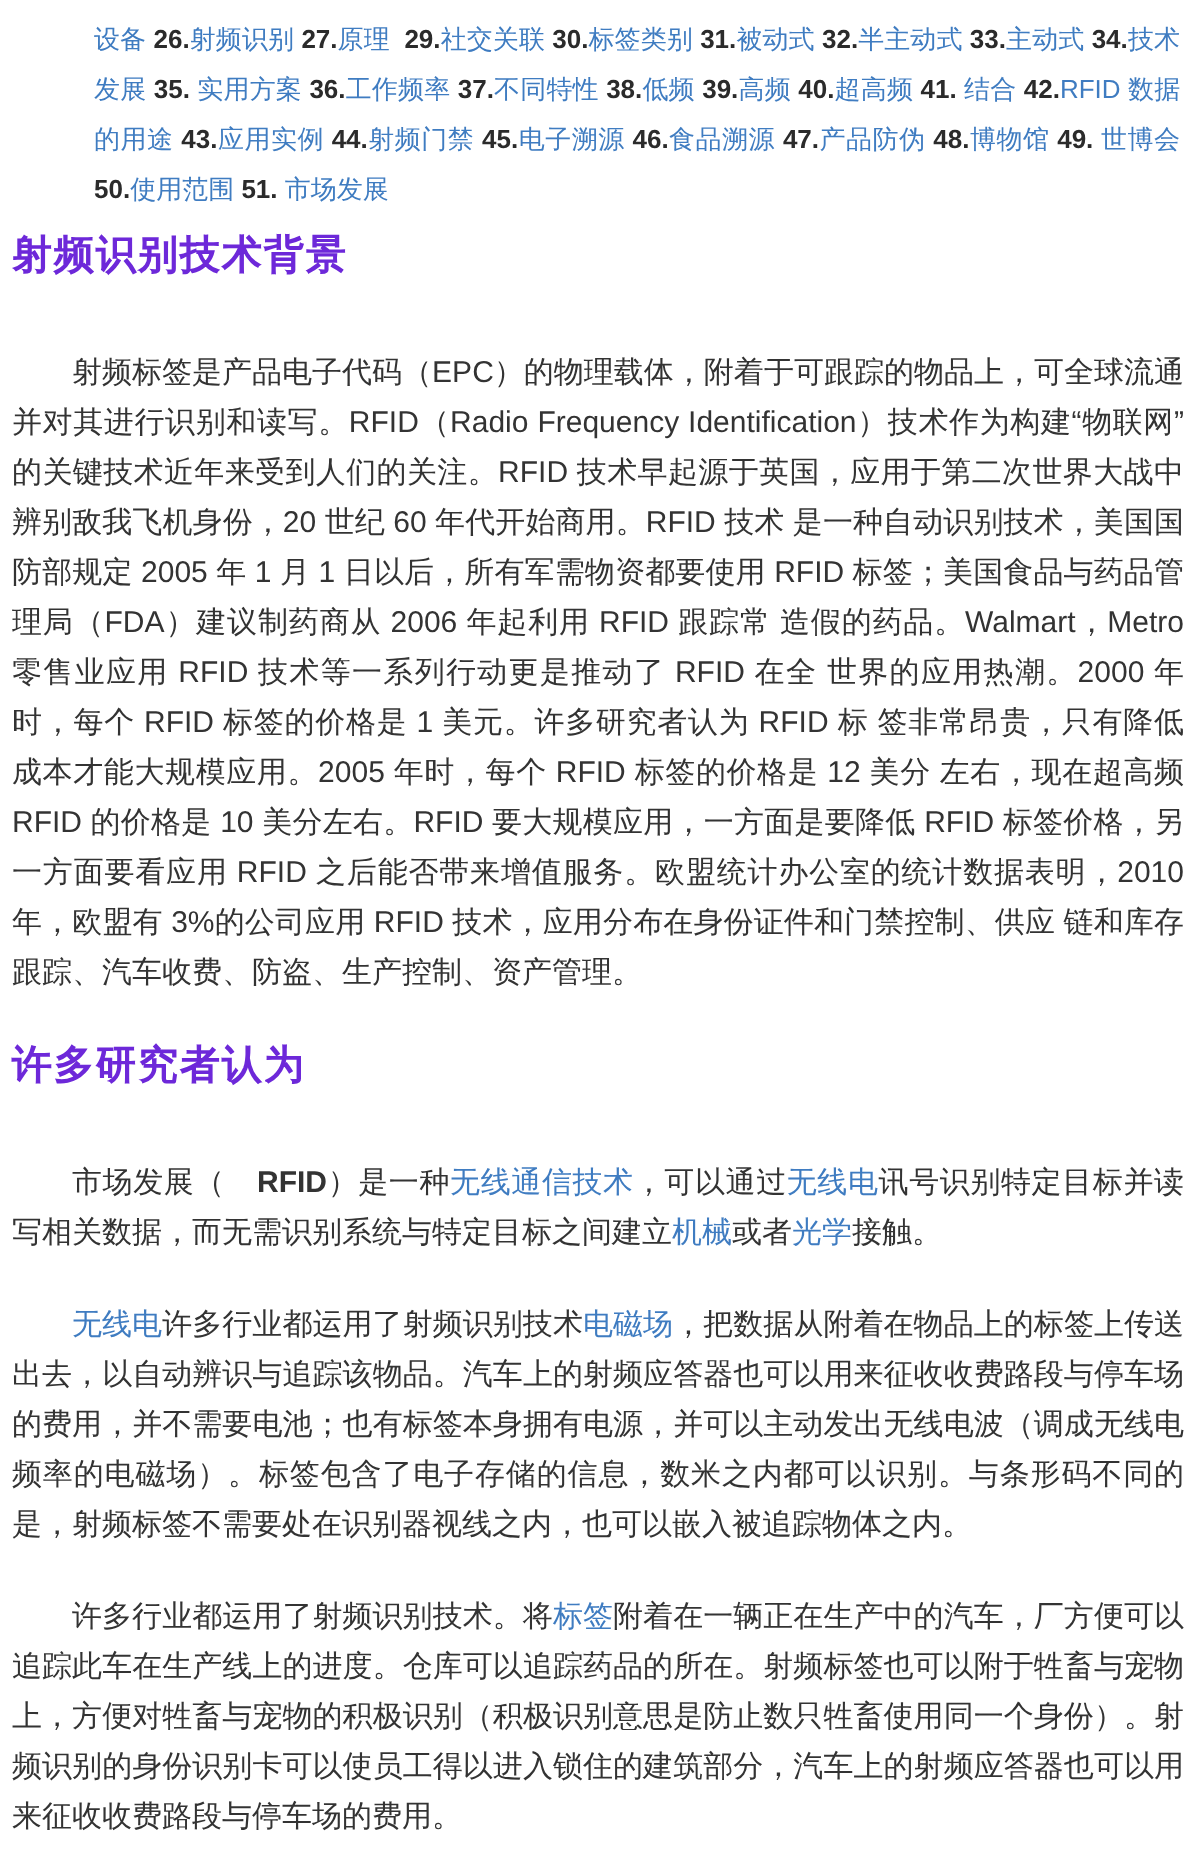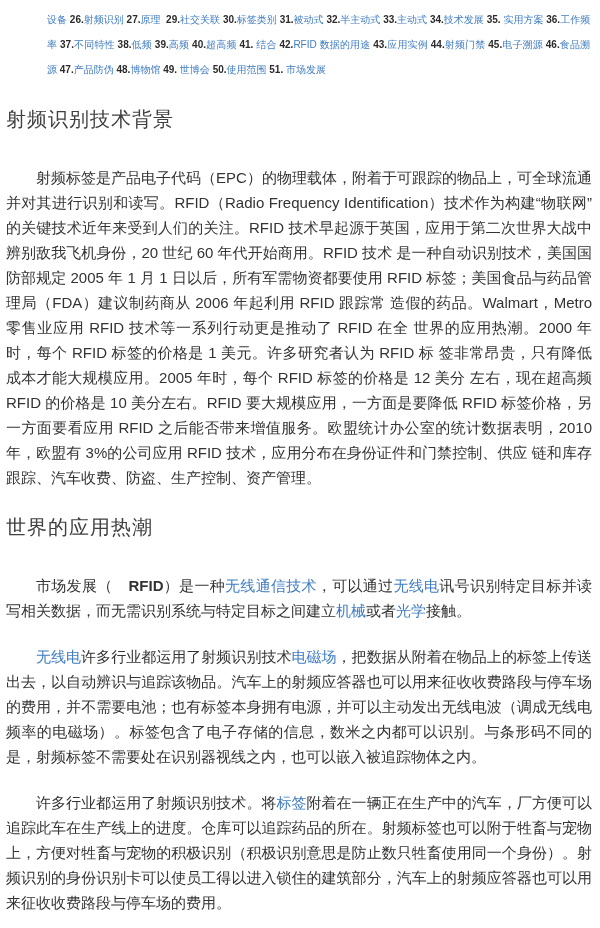--- a/index.html
+++ b/index.html
@@ -13,41 +13,41 @@
     overflow: hidden;
     font-family: "Liberation Sans", sans-serif;
     color: #333333;
   }
   .page {
     padding: 7px 8px 0 6px;
   }
   
   .toc {
     margin: 0 2px 0 41px;
-    font-size: 10px;
+    font-size: 13px;
     line-height: 25px;
     text-align: justify;
     color: #2b2b2b;
     word-break: break-all;
   }
   .toc-num {
     font-weight: bold;
     color: #2b2b2b;
   }
   a.wikilink {
     color: #3f7cc1;
     text-decoration: none;
     cursor: pointer;
   }
   h1.sec {
     font-size: 20px;
     line-height: 26px;
-    font-weight: normal;
-    color: #404040;
-    margin: 24px 0 33px 0;
+    font-weight: bold;
+    color: #6d28d9;
+    margin: 8px 0 33px 0;
     letter-spacing: 1px;
   }
   p.body {
     font-size: 15px;
     line-height: 25px;
     margin: 0 0 21px 0;
     text-align: justify;
     text-indent: 2em;
     color: #333333;
     word-break: break-all;
@@ -60,19 +60,19 @@
 <div class="page">
 
   <p class="toc"><a href="#" class="wikilink">设备</a> <span class="toc-num">26.</span><a href="#" class="wikilink">射频识别</a> <span class="toc-num">27.</span><a href="#" class="wikilink">原理</a>&nbsp; <span class="toc-num">29.</span><a href="#" class="wikilink">社交关联</a> <span class="toc-num">30.</span><a href="#" class="wikilink">标签类别</a> <span class="toc-num">31.</span><a href="#" class="wikilink">被动式</a> <span class="toc-num">32.</span><a href="#" class="wikilink">半主动式</a> <span class="toc-num">33.</span><a href="#" class="wikilink">主动式</a> <span class="toc-num">34.</span><a href="#" class="wikilink">技术发展</a> <span class="toc-num">35.</span> <a href="#" class="wikilink">实用方案</a> <span class="toc-num">36.</span><a href="#" class="wikilink">工作频率</a> <span class="toc-num">37.</span><a href="#" class="wikilink">不同特性</a> <span class="toc-num">38.</span><a href="#" class="wikilink">低频</a> <span class="toc-num">39.</span><a href="#" class="wikilink">高频</a> <span class="toc-num">40.</span><a href="#" class="wikilink">超高频</a> <span class="toc-num">41.</span> <a href="#" class="wikilink">结合</a> <span class="toc-num">42.</span><a href="#" class="wikilink">RFID 数据的用途</a> <span class="toc-num">43.</span><a href="#" class="wikilink">应用实例</a> <span class="toc-num">44.</span><a href="#" class="wikilink">射频门禁</a> <span class="toc-num">45.</span><a href="#" class="wikilink">电子溯源</a> <span class="toc-num">46.</span><a href="#" class="wikilink">食品溯源</a> <span class="toc-num">47.</span><a href="#" class="wikilink">产品防伪</a> <span class="toc-num">48.</span><a href="#" class="wikilink">博物馆</a> <span class="toc-num">49.</span> <a href="#" class="wikilink">世博会</a> <span class="toc-num">50.</span><a href="#" class="wikilink">使用范围</a> <span class="toc-num">51.</span> <a href="#" class="wikilink">市场发展</a></p>
 
   <section>
     <h1 class="sec">射频识别技术背景</h1>
     <p class="body"><span>射频标签是产品电子代码（EPC）的物理载体，附着于可跟踪的物品上，可全球流通 并对其进行识别和读写。RFID（Radio Frequency Identification）技术作为构建“物联网” 的关键技术近年来受到人们的关注。RFID 技术早起源于英国，应用于第二次世界大战中辨别敌我飞机身份，20 世纪 60 年代开始商用。RFID 技术 是一种自动识别技术，美国国防部规定 2005 年 1 月 1 日以后，所有军需物资都要使用 RFID 标签；美国食品与药品管理局（FDA）建议制药商从 2006 年起利用 RFID 跟踪常 造假的药品。Walmart，Metro 零售业应用 RFID 技术等一系列行动更是推动了 RFID 在全 世界的应用热潮。2000 年时，每个 RFID 标签的价格是 1 美元。许多研究者认为 RFID 标 签非常昂贵，只有降低成本才能大规模应用。2005 年时，每个 RFID 标签的价格是 12 美分 左右，现在超高频 RFID 的价格是 10 美分左右。RFID 要大规模应用，一方面是要降低 RFID 标签价格，另一方面要看应用 RFID 之后能否带来增值服务。欧盟统计办公室的统计数据表明，2010 年，欧盟有 3%的公司应用 RFID 技术，应用分布在身份证件和门禁控制、供应 链和库存跟踪、汽车收费、防盗、生产控制、资产管理。</span></p>
   </section>
 
   <section>
-    <h1 class="sec">世界的应用热潮</h1>
+    <h1 class="sec">许多研究者认为</h1>
     <p class="body"><span>市场发展（</span><strong>RFID</strong><span>）是一种</span><a href="#" class="wikilink">无线通信技术</a><span>，可以通过</span><a href="#" class="wikilink">无线电</a><span>讯号识别特定目标并读写相关数据，而无需识别系统与特定目标之间建立</span><a href="#" class="wikilink">机械</a><span>或者</span><a href="#" class="wikilink">光学</a><span>接触。</span></p>
     <p class="body"><a href="#" class="wikilink">无线电</a><span>许多行业都运用了射频识别技术</span><a href="#" class="wikilink">电磁场</a><span>，把数据从附着在物品上的标签上传送出去，以自动辨识与追踪该物品。汽车上的射频应答器也可以用来征收收费路段与停车场的费用，并不需要电池；也有标签本身拥有电源，并可以主动发出无线电波（调成无线电频率的电磁场）。标签包含了电子存储的信息，数米之内都可以识别。与条形码不同的是，射频标签不需要处在识别器视线之内，也可以嵌入被追踪物体之内。</span></p>
     <p class="body"><span>许多行业都运用了射频识别技术。将</span><a href="#" class="wikilink">标签</a><span>附着在一辆正在生产中的汽车，厂方便可以追踪此车在生产线上的进度。仓库可以追踪药品的所在。射频标签也可以附于牲畜与宠物上，方便对牲畜与宠物的积极识别（积极识别意思是防止数只牲畜使用同一个身份）。射频识别的身份识别卡可以使员工得以进入锁住的建筑部分，汽车上的射频应答器也可以用来征收收费路段与停车场的费用。</span></p>
   </section>
 
 </div>
 
 </body></html>

